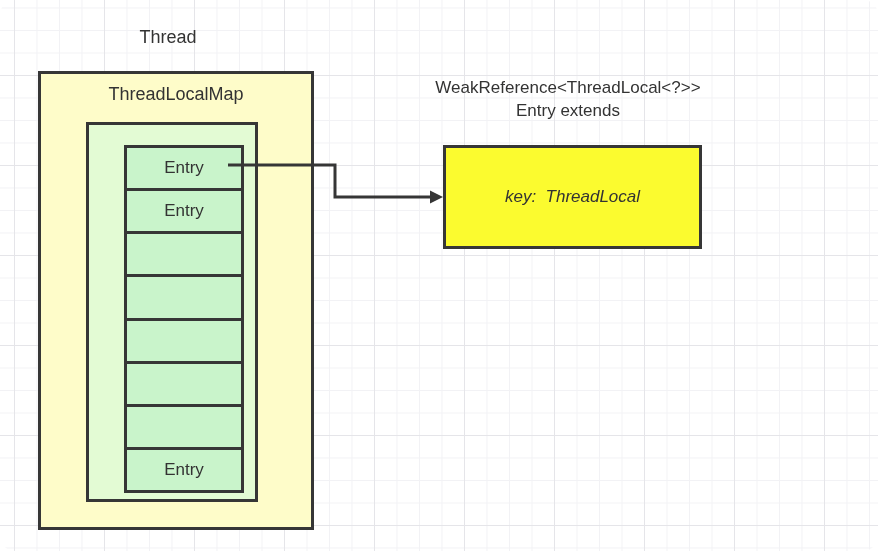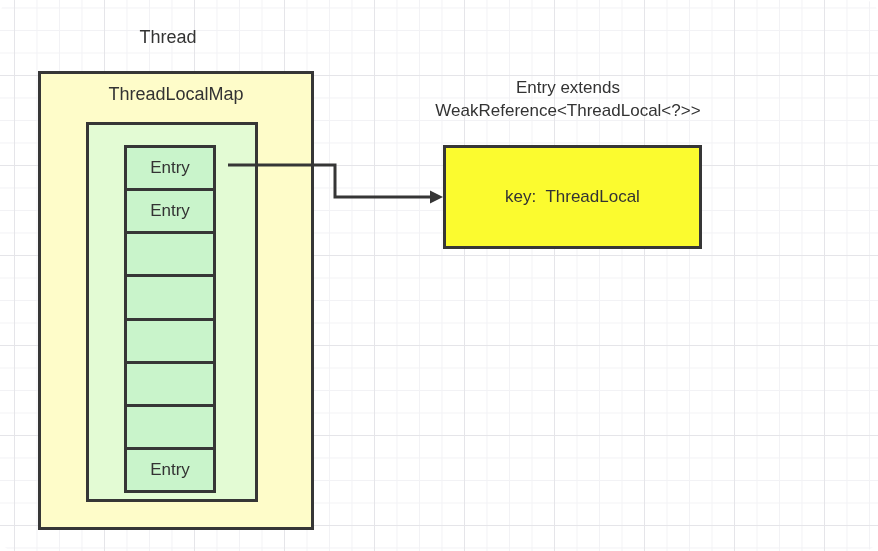--- a/index.html
+++ b/index.html
@@ -42,41 +42,42 @@
   }
   .map-title{
     text-align:center;font-size:18px;margin-top:10px;
   }
   .inner-box{
     position:absolute;left:86px;top:122px;width:172px;height:380px;
     background:var(--inner-box-fill);
     border:3px solid var(--border);
   }
   .entry-column{
-    position:absolute;left:124px;top:145px;width:92px;height:348px;
+    position:absolute;left:124px;top:145px;width:120px;height:348px;
     background:var(--cell-fill);
     border:3px solid var(--border);
     display:flex;flex-direction:column;
   }
   .entry-cell{
     flex:1;display:flex;align-items:center;justify-content:center;
     font-size:17px;
   }
   .entry-cell + .entry-cell{border-top:3px solid var(--border);}
   .note{
     position:absolute;left:398px;top:76px;width:340px;
     text-align:center;font-size:17px;line-height:23px;
   }
   .detail-box{
     position:absolute;left:443px;top:145px;width:259px;height:104px;
     background:var(--detail-box-fill);
     border:3px solid var(--border);
     display:flex;flex-direction:row;align-items:center;justify-content:center;
     font-size:17px;line-height:24px;
     white-space:pre-wrap;
+    font-style:italic;
   }
   .arrow-svg{
     position:absolute;left:225px;top:155px;width:222px;height:56px;
     z-index:5;
   }
 </style>
 </head>
 <body>
 
 <div class="canvas">
@@ -94,22 +95,22 @@
     <div class="entry-cell">Entry</div>
     <div class="entry-cell"></div>
     <div class="entry-cell"></div>
     <div class="entry-cell"></div>
     <div class="entry-cell"></div>
     <div class="entry-cell"></div>
     <div class="entry-cell">Entry</div>
   </div>
 
   <div class="note">
+    <div>WeakReference&lt;ThreadLocal&lt;?&gt;&gt;</div>
     <div>Entry extends</div>
-    <div>WeakReference&lt;ThreadLocal&lt;?&gt;&gt;</div>
   </div>
 
   <div class="detail-box">
     <div>key:  ThreadLocal</div>
   </div>
 
   <svg class="arrow-svg" viewBox="0 0 222 56" xmlns="http://www.w3.org/2000/svg">
     <path d="M 3 10 L 110 10 L 110 42 L 205 42" fill="none" stroke="#363636" stroke-width="3"></path>
     <polygon points="205,35.5 218,42 205,48.5" fill="#363636"></polygon>
   </svg>

